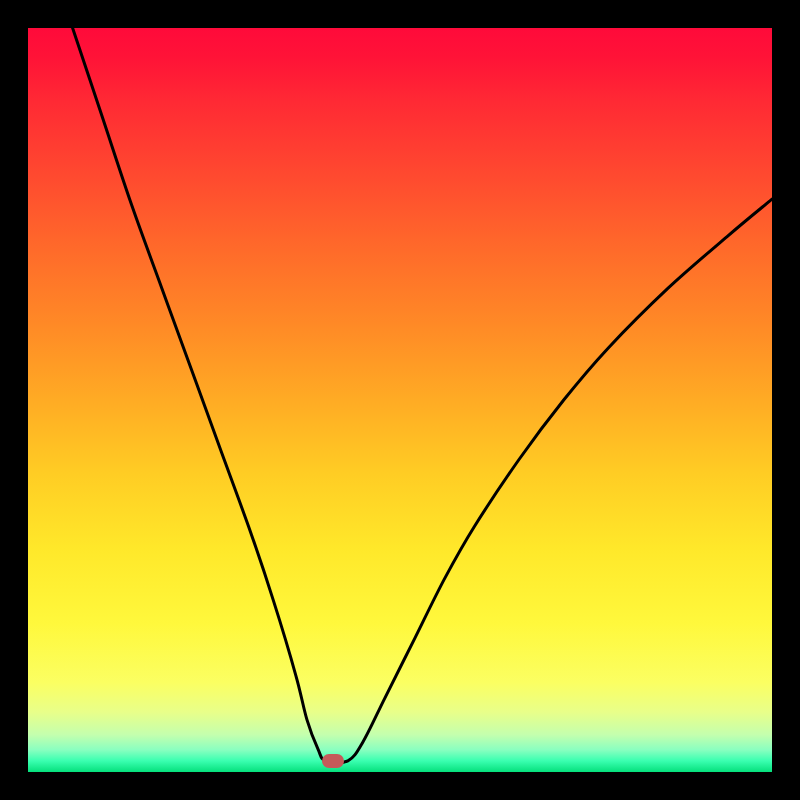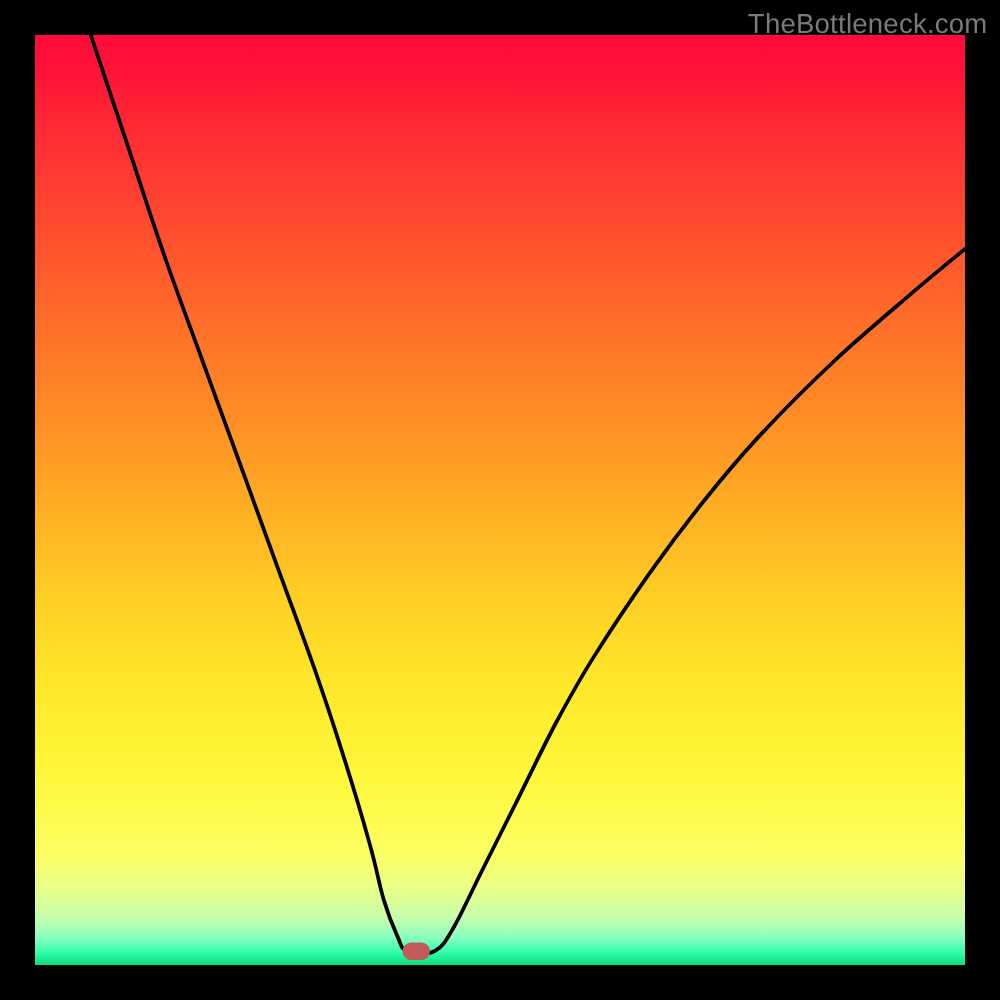--- a/index.html
+++ b/index.html
@@ -70,21 +70,20 @@
     height: 14px;
     background: #c45a5a;
     border-radius: 7px;
     transform: translate(-50%, -50%);
   }
 </style>
 </head>
 <body>
 
 <div class="frame">
-  <div class="watermark">TheBottleneck.com</div>
   <div class="plot-area">
     <div class="gradient"></div>
     <svg class="curve" viewBox="0 0 744 744" preserveAspectRatio="none">
       <path id="curve-path" fill="none" stroke="#000" stroke-width="3" stroke-linecap="round" stroke-linejoin="round" d="M 44.6 0.0 C 49.6 14.9, 64.5 59.5, 74.4 89.3 C 84.3 119.0, 94.2 150.0, 104.2 178.6 C 114.1 207.1, 124.0 233.1, 133.9 260.4 C 143.8 287.7, 153.8 315.0, 163.7 342.2 C 173.6 369.5, 183.5 396.8, 193.4 424.1 C 203.4 451.4, 214.5 481.1, 223.2 505.9 C 231.9 530.7, 238.1 549.3, 245.5 572.9 C 253.0 596.4, 262.3 627.4, 267.8 647.3 C 273.4 667.1, 275.3 679.5, 279.0 691.9 C 282.7 704.3, 287.1 714.9, 290.2 721.7 C 293.3 728.5, 292.6 731.0, 297.6 732.8 C 302.6 734.7, 313.7 735.9, 319.9 732.8 C 326.1 729.7, 328.6 724.8, 334.8 714.2 C 341.0 703.7, 348.4 687.0, 357.1 669.6 C 365.8 652.2, 377.0 629.9, 386.9 610.1 C 396.8 590.2, 406.7 569.2, 416.6 550.6 C 426.6 532.0, 434.0 518.3, 446.4 498.5 C 458.8 478.6, 476.2 452.6, 491.0 431.5 C 505.9 410.4, 520.8 390.6, 535.7 372.0 C 550.6 353.4, 563.0 338.5, 580.3 319.9 C 597.7 301.3, 620.0 279.0, 639.8 260.4 C 659.7 241.8, 682.0 223.2, 699.4 208.3 C 716.7 193.4, 736.6 177.3, 744.0 171.1"></path>
     </svg>
     <div id="marker" class="marker" style="left: 305.04px; top: 732.84px;"></div>
   </div>
 </div>
 
 </body></html>

